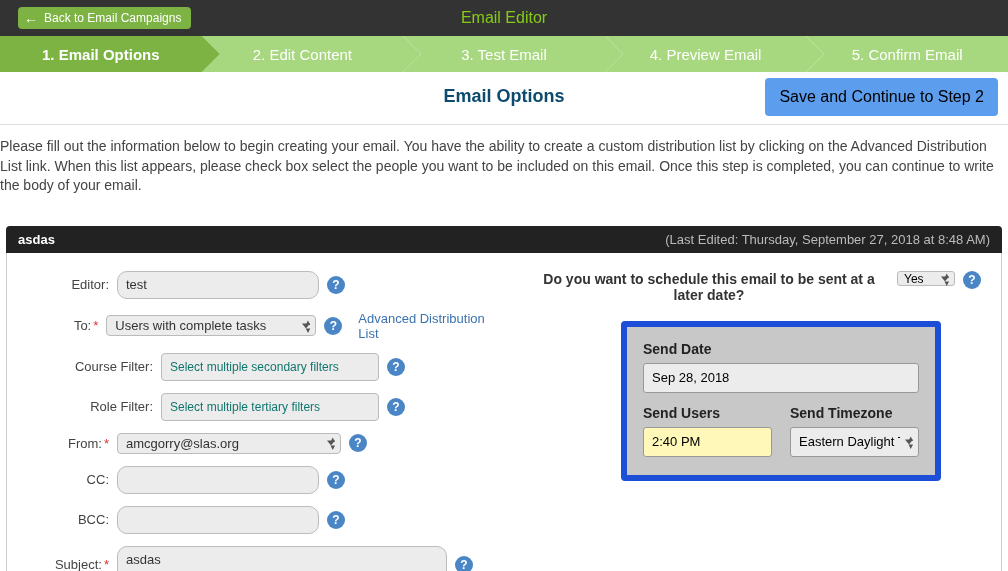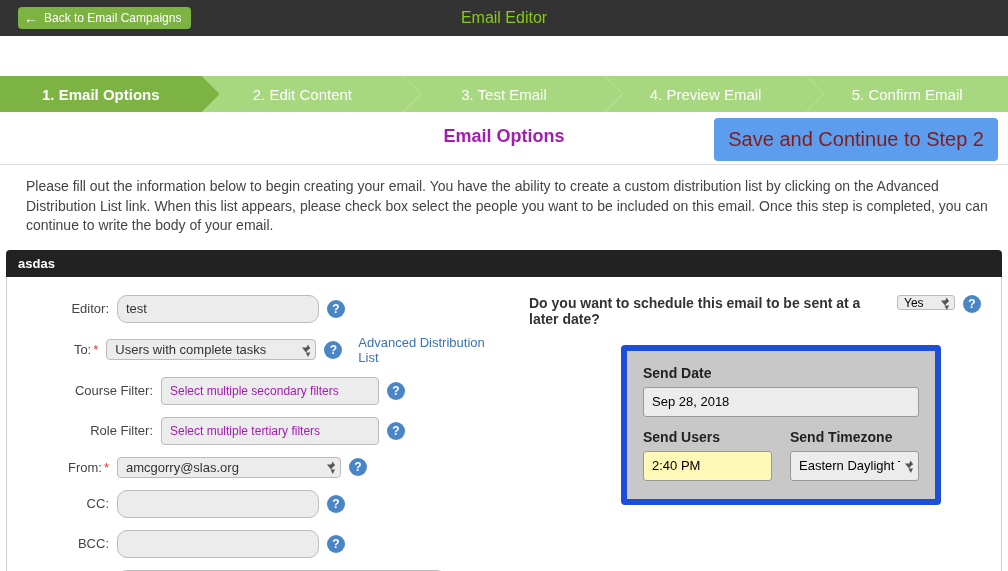--- a/index.html
+++ b/index.html
@@ -1,39 +1,39 @@
 <!DOCTYPE html>
 <html><head>
 <meta charset="utf-8">
 <style>
   * { box-sizing: border-box; margin: 0; padding: 0; }
   body { font-family: "Helvetica Neue", Arial, sans-serif; font-size: 13px; color: #333; width: 1008px; background:#fff; }
   .topbar { background:#333; height:36px; display:flex; align-items:center; position:relative; }
   .back-btn { background:#7cb342; color:#fff; border-radius:4px; padding:4px 10px 4px 6px; margin-left:18px; display:flex; align-items:center; gap:6px; font-size:12px; cursor:pointer; }
   .back-btn .arrow { font-size:14px; line-height:1; }
   .topbar-title { position:absolute; left:50%; transform:translateX(-50%); color:#84cc16; font-weight:400; font-size:16px; }
-  .steps { display:flex; width:100%;margin-top:40px; }
+  .steps { display:flex; width:100%; }
   .step { flex:1; height:36px; position:relative; color:#fff; display:flex; align-items:center; justify-content:center; font-size:15px; }
   .step.active { background:#7cb342; font-weight:600; }
   .step.inactive { background:#a7d77e; }
   .step:not(:last-child)::after {
     content:""; position:absolute; right:-18px; top:0; width:0; height:0;
     border-top:18px solid transparent; border-bottom:18px solid transparent;
     z-index:2;
   }
   .step.active::after { border-left:18px solid #7cb342; }
   .step.inactive::after { border-left:18px solid #a7d77e; }
   .step:not(:first-child)::before {
     content:""; position:absolute; left:0; top:0; width:0; height:0;
     border-top:18px solid transparent; border-bottom:18px solid transparent;
     border-left:18px solid #fff; z-index:1;
   }
   .section-header { position:relative; height:48px; }
-  .section-title { position:absolute; left:50%; top:14px; transform:translateX(-50%); font-weight:700; font-size:18px; color:#a21caf; }
-  .save-btn { position:absolute; right:10px; top:6px; background:#5c9ded; color:#7f1d1d; padding:10px 14px; border-radius:4px; font-size:20px; cursor:pointer; border:none;}
+  .section-title { position:absolute; left:50%; top:14px; transform:translateX(-50%); font-weight:700; font-size:18px; color:#0c4a6e; }
+  .save-btn { position:absolute; right:10px; top:6px; background:#5c9ded; color:#000000; padding:10px 14px; border-radius:4px; font-size:16px; cursor:pointer; border:none;}
   .rule { border-top:1px solid #ddd; margin-top:4px;}
   .intro { color:#444; font-size:14px; padding:12px 4px 14px 0; line-height:1.4; }
   .panel-head { background:#222; color:#eee; display:flex; align-items:center; justify-content:space-between; padding:6px 12px; border-radius:4px 4px 0 0; font-size:13px;}
   .panel-head .title { font-weight:600; color:#fff;}
   .panel-head .meta { color:#bbb; font-size:13px;}
   .panel-body { border:1px solid #ccc; border-top:none; border-radius:0 0 4px 4px; padding:18px 20px 22px 20px; display:flex; gap:30px; }
   .left-col { flex:1; }
   .right-col { flex:1; }
   .form-row { display:flex; align-items:center; margin-bottom:12px; gap:8px; }
   .form-row label { width:82px; text-align:right; color:#444; font-size:13px;}
@@ -43,33 +43,33 @@
   .txt-wide { width:330px; height:38px; resize:none; font-family:inherit;}
   .select-input { width:210px; height:21px; appearance:none; position:relative; }
   .select-wrap { position:relative; display:inline-block;}
   .select-wrap::after { content:""; position:absolute; right:6px; top:50%; transform:translateY(-50%); width:0;height:0;border-left:4px solid transparent;border-right:4px solid transparent;border-top:5px solid #555; pointer-events:none;}
   .select-wrap.updown::after{content:"";}
   .updown-caret{position:absolute;right:6px;top:50%;transform:translateY(-50%);font-size:9px;line-height:8px;color:#555;pointer-events:none;}
   .help { width:18px; height:18px; border-radius:50%; background:#4a86c5; color:#fff; display:inline-flex; align-items:center; justify-content:center; font-size:12px; font-weight:700; cursor:pointer; flex-shrink:0;}
   .adv-link { color:#3b73af; font-size:13px; margin-left:8px; cursor:pointer;}
   .indent { margin-left:44px;}
   .form-row.indent label { width:82px;}
-  .multi-input { background:#ececec; border:1px solid #bbb; border-radius:4px; padding:6px 8px; color:#a21caf; font-size:12px; width:218px; height:28px; display:flex; align-items:center;}
+  .multi-input { background:#ececec; border:1px solid #bbb; border-radius:4px; padding:6px 8px; color:#0f766e; font-size:12px; width:218px; height:28px; display:flex; align-items:center;}
   .schedule-q { text-align:center; font-weight:600; color:#333; font-size:14px;}
   .schedule-row { display:flex; align-items:center; justify-content:flex-end; gap:8px; }
   .sched-select { width:58px; height:15px; background:#ececec; border:1px solid #bbb; border-radius:3px; padding:3px 6px; font-size:12px; appearance:none;}
   .schedule-box { background:#c8c8c8; border:6px solid #1d4ed8; border-radius:4px; padding:14px 16px 18px 16px; margin-top:18px; width:320px; margin-left:auto; margin-right:40px;}
   .sb-label { font-weight:700; font-size:14px; color:#222; margin-bottom:6px;}
   .sb-input { width:100%; height:30px; background:#ececec; border:1px solid #999; border-radius:3px; padding:4px 8px; font-size:13px;}
   .sb-row2 { display:flex; gap:18px; margin-top:12px;}
   .sb-col { flex:1;}
   .sb-time { background:#fff8b8; }
   .sb-tz-wrap{position:relative;}
   .sb-tz { background:#ececec;}
-  .content-wrap{padding:0 6px 0 0;margin-left:26px;}
+  .content-wrap{padding:0 6px 16px 0;}
   .panel-wrap{padding:0 6px 0 6px;}
 </style>
 </head>
 <body>
 
 <div class="topbar">
   <div class="back-btn">
     <span class="arrow">←</span>
     <span>Back to Email Campaigns</span>
   </div>
@@ -100,20 +100,21 @@
 </div>
 <div class="rule"></div>
 
 <div class="content-wrap">
 <div class="intro">Please fill out the information below to begin creating your email. You have the ability to create a custom distribution list by clicking on the Advanced Distribution List link. When this list appears, please check box select the people you want to be included on this email. Once this step is completed, you can continue to write the body of your email.</div>
 </div>
 
 <div class="panel-wrap">
 <div class="panel-head">
   <span class="title">asdas</span>
+  <span class="meta">(Last Edited: Thursday, September 27, 2018 at 8:48 AM)</span>
 </div>
 <div class="panel-body">
 
   <div class="left-col">
 
     <div class="form-row">
       <label>Editor:</label>
       <input class="txt-input" value="test" style="">
       <span class="help">?</span>
     </div>
@@ -168,21 +169,21 @@
     <div class="form-row">
       <label><span>Subject:</span><span class="req">*</span></label>
       <textarea class="txt-input txt-wide" style="">asdas</textarea>
       <span class="help">?</span>
     </div>
 
   </div>
 
   <div class="right-col">
     <div class="schedule-row" style="align-items:flex-start;">
-      <div class="schedule-q" style="flex:1;text-align:left;padding-left:10px;">Do you want to schedule this email to be sent at a later date?</div>
+      <div class="schedule-q" style="flex:1;text-align:center;padding-left:10px;">Do you want to schedule this email to be sent at a later date?</div>
       <span class="select-wrap updown">
         <input class="sched-select" readonly="" value="Yes" style="">
         <span class="updown-caret">▴<br>▾</span>
       </span>
       <span class="help">?</span>
     </div>
 
     <div class="schedule-box">
       <div class="sb-label">Send Date</div>
       <input class="sb-input" value="Sep 28, 2018" style="">

